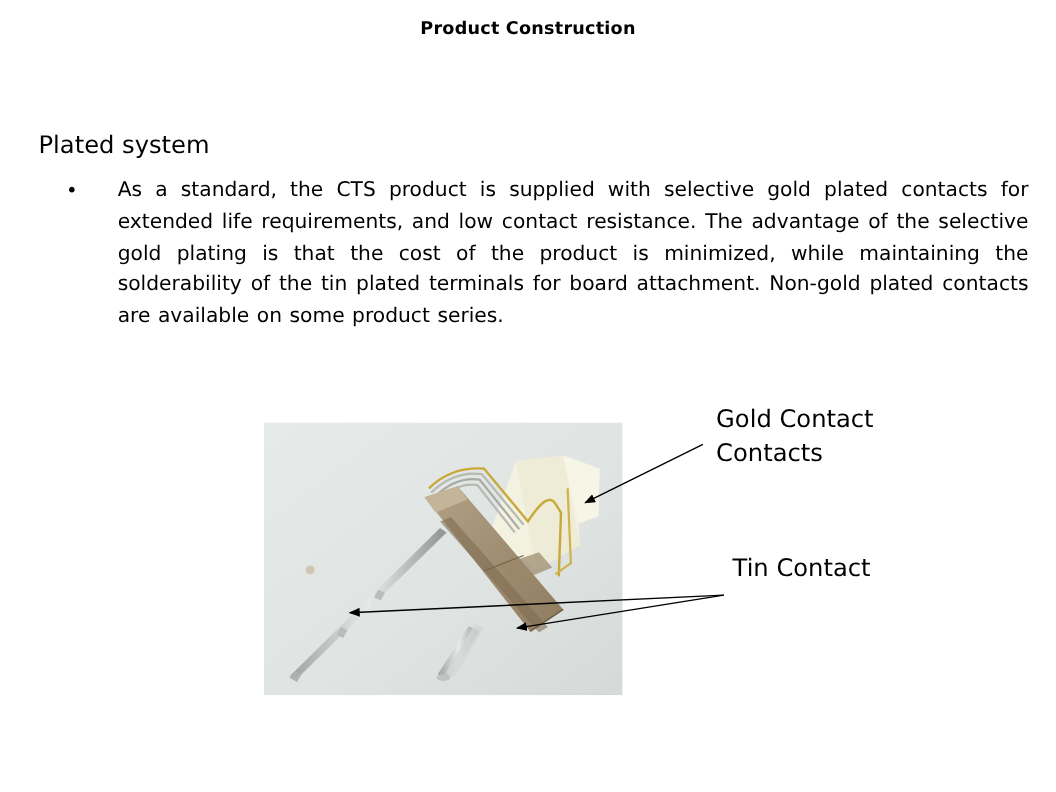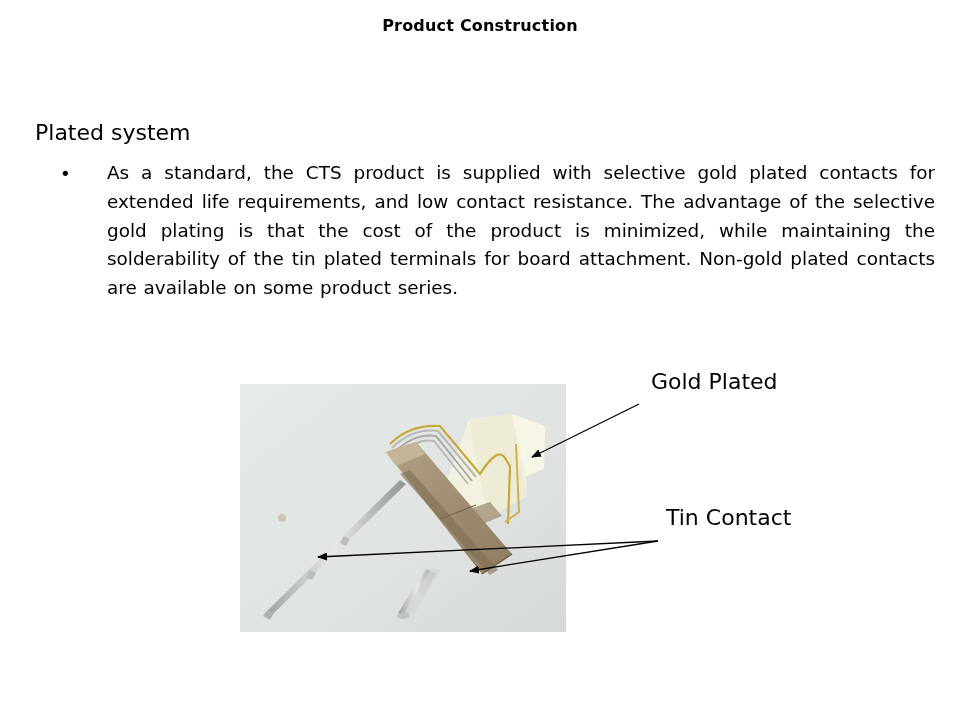--- a/index.html
+++ b/index.html
@@ -83,18 +83,19 @@
     <marker id="ah" markerWidth="10" markerHeight="8" refX="9" refY="4" orient="auto" markerUnits="userSpaceOnUse">
       <polygon points="0,0 10,4 0,8" fill="#000"></polygon>
     </marker>
   </defs>
   <line x1="639" y1="404" x2="532" y2="457" stroke="#000" stroke-width="1.3" marker-end="url(#ah)"></line>
   <line x1="658" y1="541" x2="318" y2="557" stroke="#000" stroke-width="1.3" marker-end="url(#ah)"></line>
   <line x1="658" y1="541" x2="470" y2="571" stroke="#000" stroke-width="1.3" marker-end="url(#ah)"></line>
 </svg>
 
 <div class="callout callout-gold">
-  <div>Gold Plated</div>
+  <div>Gold Contact</div>
+  <div>Contacts</div>
 </div>
 
 <div class="callout callout-tin">
   <div>Tin Contact</div>
 </div>
 
 </body></html>

